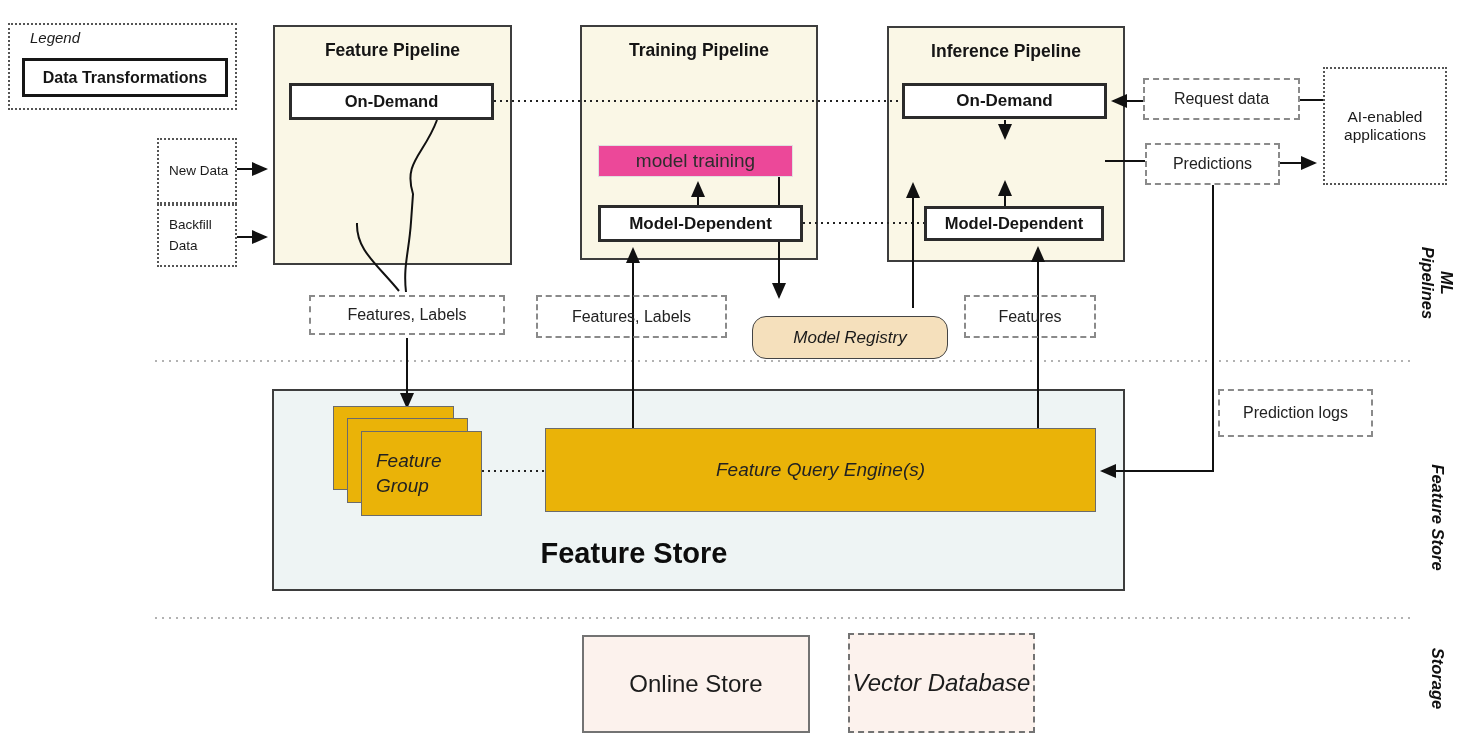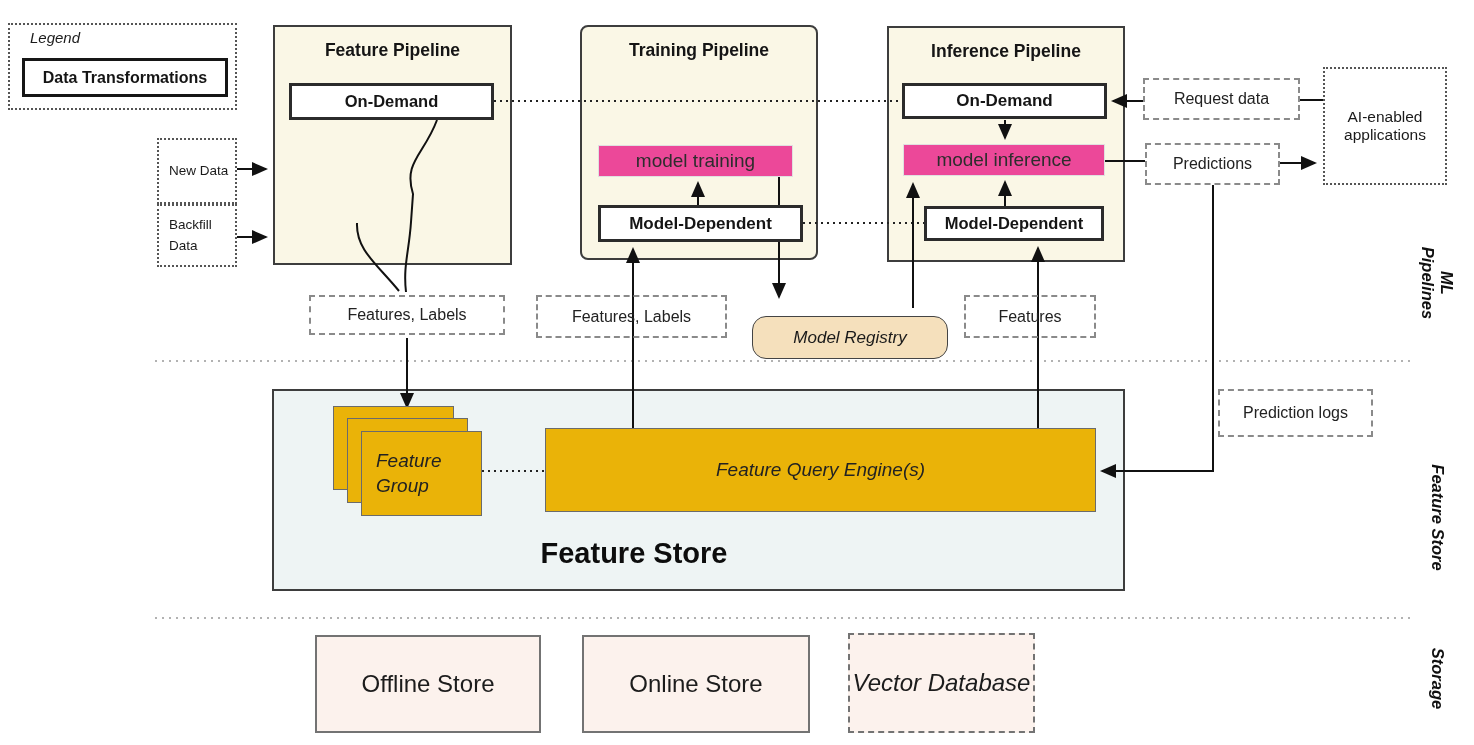--- a/index.html
+++ b/index.html
@@ -25,21 +25,21 @@
 </style>
 </head>
 <body>
 
 <div id="stage">
 
   <div class="abs pipeline" style="left:273px;top:25px;width:239px;height:240px;">
     <div class="pl-title">Feature Pipeline</div>
   </div>
 
-  <div class="abs pipeline" style="left:580px;top:25px;width:238px;height:235px;border-radius:8px;">
+  <div class="abs pipeline" style="left:580px;top:25px;width:238px;height:235px;">
     <div class="pl-title">Training Pipeline</div>
   </div>
 
   <div class="abs pipeline" style="left:887px;top:26px;width:238px;height:236px;">
     <div class="pl-title">Inference Pipeline</div>
   </div>
 
   <div class="abs fstore" style="left:272px;top:389px;width:853px;height:202px;">
     <div class="abs" style="left:0;top:146px;width:720px;text-align:center;font-weight:700;font-size:29px;color:#0d0d0d;">Feature Store</div>
   </div>
@@ -87,39 +87,37 @@
 
   <div class="abs dottedbox small-bold" style="left:157px;top:138px;width:80px;height:66px;display:flex;align-items:center;padding-left:10px;">New Data</div>
   <div class="abs dottedbox small-bold" style="left:157px;top:204px;width:80px;height:63px;display:flex;align-items:center;padding-left:10px;">Backfill Data</div>
 
   <div class="abs thick center" style="left:289px;top:83px;width:205px;height:37px;">On-Demand</div>
 
   <div class="abs softbox center" style="left:598px;top:145px;width:195px;height:32px;">model training</div>
   <div class="abs thick center" style="left:598px;top:205px;width:205px;height:37px;font-size:17px;">Model-Dependent</div>
 
   <div class="abs thick center" style="left:902px;top:83px;width:205px;height:36px;font-size:17px;">On-Demand</div>
-  <div class="abs softbox center" style="left:903px;top:144px;width:202px;height:32px;">model inference</div>
   <div class="abs thick center" style="left:924px;top:206px;width:180px;height:35px;font-size:16.5px;">Model-Dependent</div>
 
   <div class="abs dashedbox center" style="left:1145px;top:143px;width:135px;height:42px;">Predictions</div>
   <div class="abs dashedbox center" style="left:1143px;top:78px;width:157px;height:42px;">Request data</div>
   <div class="abs dottedbox center" style="left:1323px;top:67px;width:124px;height:118px;font-size:15.5px;color:#1a1a1a;padding:0 6px;">AI-enabled applications</div>
 
   <div class="abs dashedbox center" style="left:309px;top:295px;width:196px;height:40px;">Features, Labels</div>
   <div class="abs dashedbox center" style="left:536px;top:295px;width:191px;height:43px;">Features, Labels</div>
   <div class="abs registry center" style="left:752px;top:316px;width:196px;height:43px;border-radius:14px;">Model Registry</div>
   <div class="abs dashedbox center" style="left:964px;top:295px;width:132px;height:43px;">Features</div>
   <div class="abs dashedbox center" style="left:1218px;top:389px;width:155px;height:48px;">Prediction logs</div>
 
   <div class="abs cardbox" style="left:333px;top:406px;width:121px;height:84px;"></div>
   <div class="abs cardbox" style="left:347px;top:418px;width:121px;height:85px;"></div>
   <div class="abs cardbox" style="left:361px;top:431px;width:121px;height:85px;display:flex;align-items:center;padding-left:14px;font-size:19px;color:#222;line-height:1.3;">Feature Group</div>
   <div class="abs cardbox center" style="left:545px;top:428px;width:551px;height:84px;font-size:19px;color:#222;">Feature Query Engine(s)</div>
 
-  <div class="abs storebox center" style="left:315px;top:635px;width:226px;height:98px;">Offline Store</div>
   <div class="abs storebox center" style="left:582px;top:635px;width:228px;height:98px;">Online Store</div>
   <div class="abs storebox center" style="left:848px;top:633px;width:187px;height:100px;border-style:dashed;font-style:italic;">Vector Database</div>
 
   <div class="abs sidelabel" style="left:1387px;top:264px;width:100px;">ML Pipelines</div>
   <div class="abs sidelabel" style="left:1382px;top:508px;width:110px;">Feature Store</div>
   <div class="abs sidelabel" style="left:1402px;top:669px;width:70px;">Storage</div>
 
 </div>
 
 </body></html>

